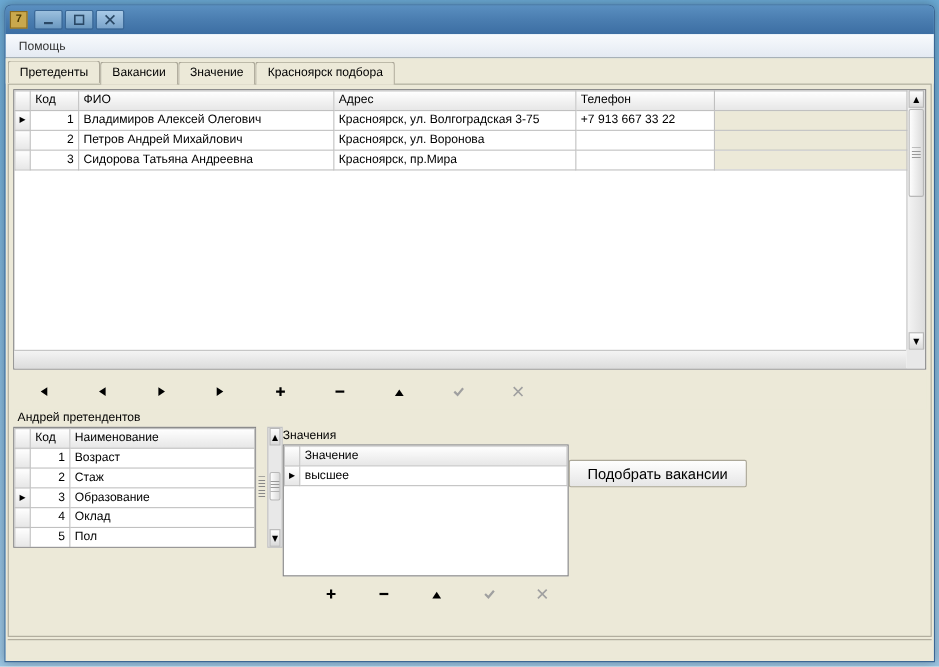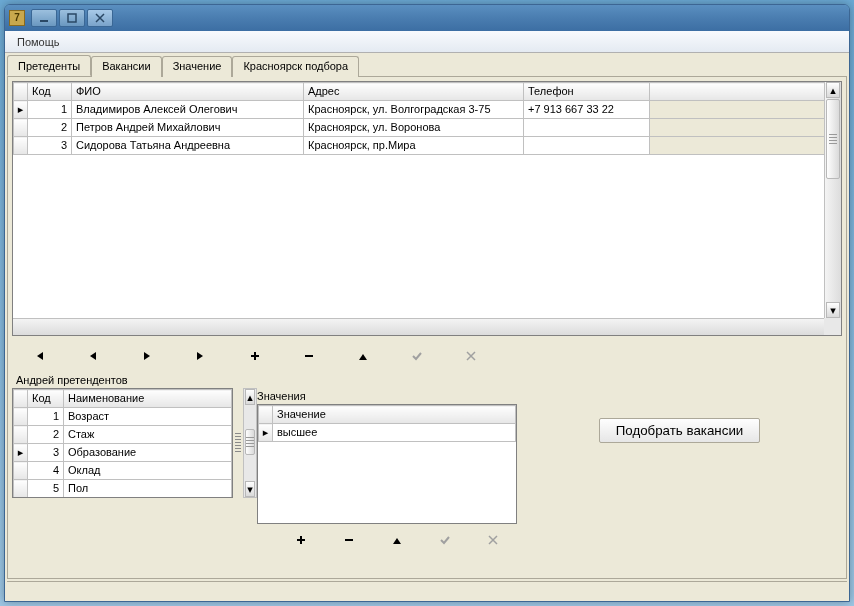--- a/index.html
+++ b/index.html
@@ -210,21 +210,20 @@
     .bottom-col {
       display: flex;
       flex-direction: column;
     }
     .bottom-left { width: 245px; }
     .bottom-mid { width: 260px; }
     .bottom-right {
       flex: 1;
       display: flex;
       align-items: flex-start;
-      justify-content: center;
       padding-top: 30px;
     }
     .pick-btn {
       padding: 4px 16px;
       border: 1px solid #aca899;
       background: linear-gradient(to bottom,#fefefe,#e6e6e6);
       cursor: pointer;
       color: #000;
       border-radius: 2px;
     }

